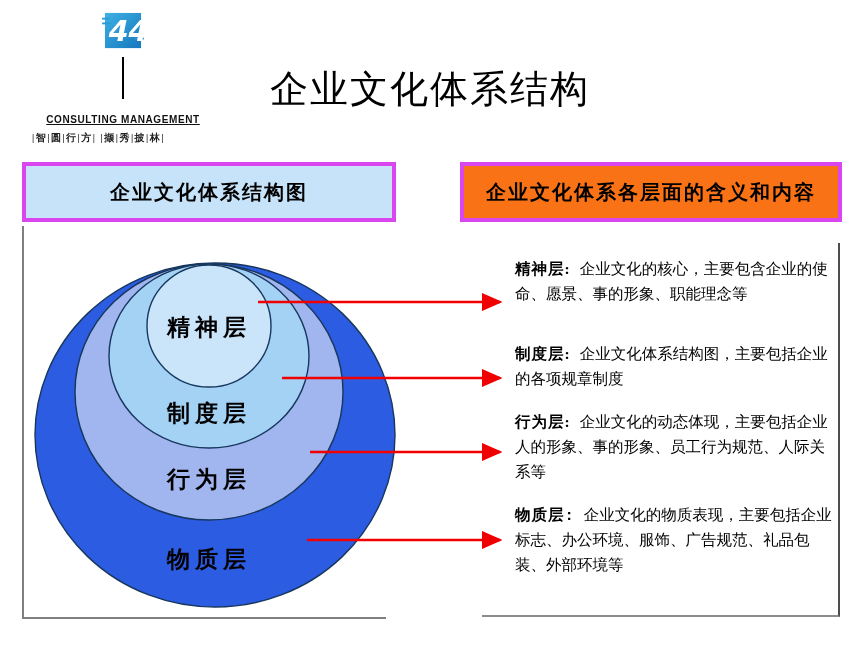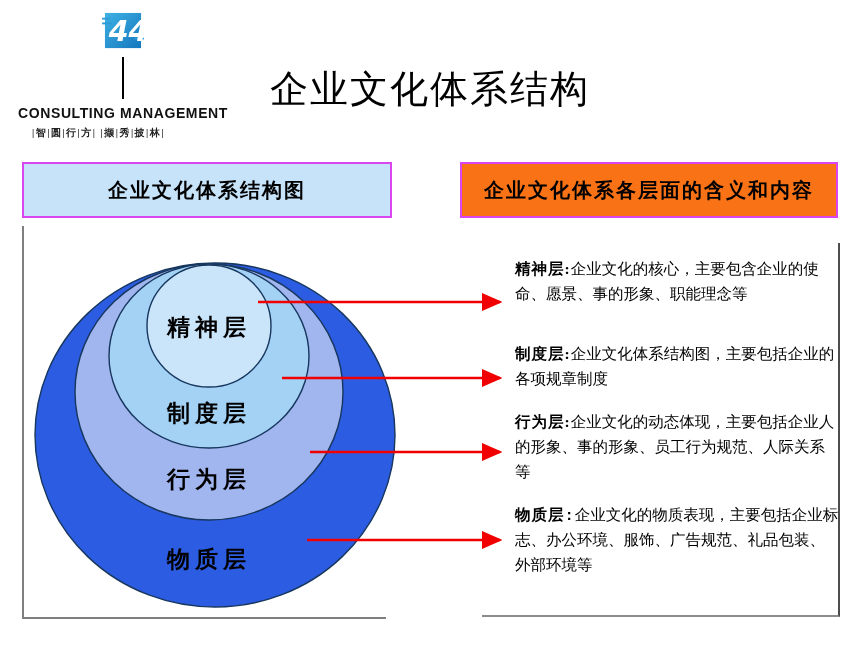--- a/index.html
+++ b/index.html
@@ -9,50 +9,50 @@
 
   
   .logo-block{left:8px;top:12px;width:230px;}
   .logo-row{display:flex;align-items:center;gap:7px;flex-direction:column;}
   .logo-icon{width:42px;height:38px;flex:0 0 auto;}
   .logo-divider{width:2px;height:42px;background:#000;flex:0 0 auto;}
   .brand-col{display:flex;flex-direction:column;line-height:1.05;}
   .brand-cn{font-family:"Liberation Serif","DejaVu Serif",serif;
             font-size:21px;font-weight:bold;color:#2C5878;letter-spacing:2px;white-space:nowrap;}
   .brand-cn sup{font-size:10px;color:#2C5878;}
-  .brand-en{font-size:14px;font-weight:bold;color:#111;letter-spacing:0.6px;margin-top:0;}
+  .brand-en{font-size:10px;font-weight:bold;color:#111;letter-spacing:0.6px;margin-top:9px;text-decoration:underline;}
   .tagline{margin-top:5px;font-size:10px;color:#222;letter-spacing:1.5px;
            font-family:"Liberation Serif","DejaVu Serif",serif;font-weight:bold;white-space:nowrap;margin-left:24px;}
 
   
   .slide-title{left:0;top:64px;width:860px;text-align:center;
                font-size:38px;font-weight:500;color:#000;letter-spacing:2px;}
 
   
-  .hdr-box{height:52px;border:2px solid #d946ef;display:flex;align-items:center;justify-content:center;
+  .hdr-box{height:52px;border:4px solid #d946ef;display:flex;align-items:center;justify-content:center;
            font-family:"Liberation Serif","DejaVu Serif",serif;font-weight:bold;font-size:20px;
            letter-spacing:2px;color:#000;}
   .hdr-left{left:22px;top:162px;width:366px;background:#C7E3FA;}
   .hdr-right{left:460px;top:162px;width:374px;background:#f97316;}
 
   
   .frame-left{left:22px;top:226px;width:362px;height:391px;
               border-left:2px solid #7F7F7F;border-bottom:2px solid #7F7F7F;}
   .frame-right{left:482px;top:243px;width:356px;height:372px;
                border-right:2px solid #4D4D4D;border-bottom:2px solid #8C8C8C;}
 
   
   .diagram-svg{left:22px;top:225px;}
   .circle-label{font-family:"Liberation Serif","DejaVu Serif",serif;
                 font-weight:bold;font-size:23px;letter-spacing:5px;fill:#000;}
 
   
   .annotation{left:515px;width:324px;font-family:"Liberation Serif","DejaVu Serif",serif;
               font-size:15.5px;line-height:25px;color:#000;}
-  .annotation b{margin-right:0;letter-spacing:1px;}
+  .annotation b{margin-right:9px;letter-spacing:1px;}
   .ann-1{top:256px;} .ann-2{top:341px;} .ann-3{top:409px;font-family:Liberation Serif, serif;} .ann-4{top:504px;font-family:Liberation Mono, monospace;}
 </style>
 </head>
 <body>
 
 <div class="abs logo-block">
   <div class="logo-row">
     <svg class="logo-icon" viewBox="0 0 44 40">
       <defs>
         <linearGradient id="lg" x1="0" y1="0" x2="1" y2="1">

